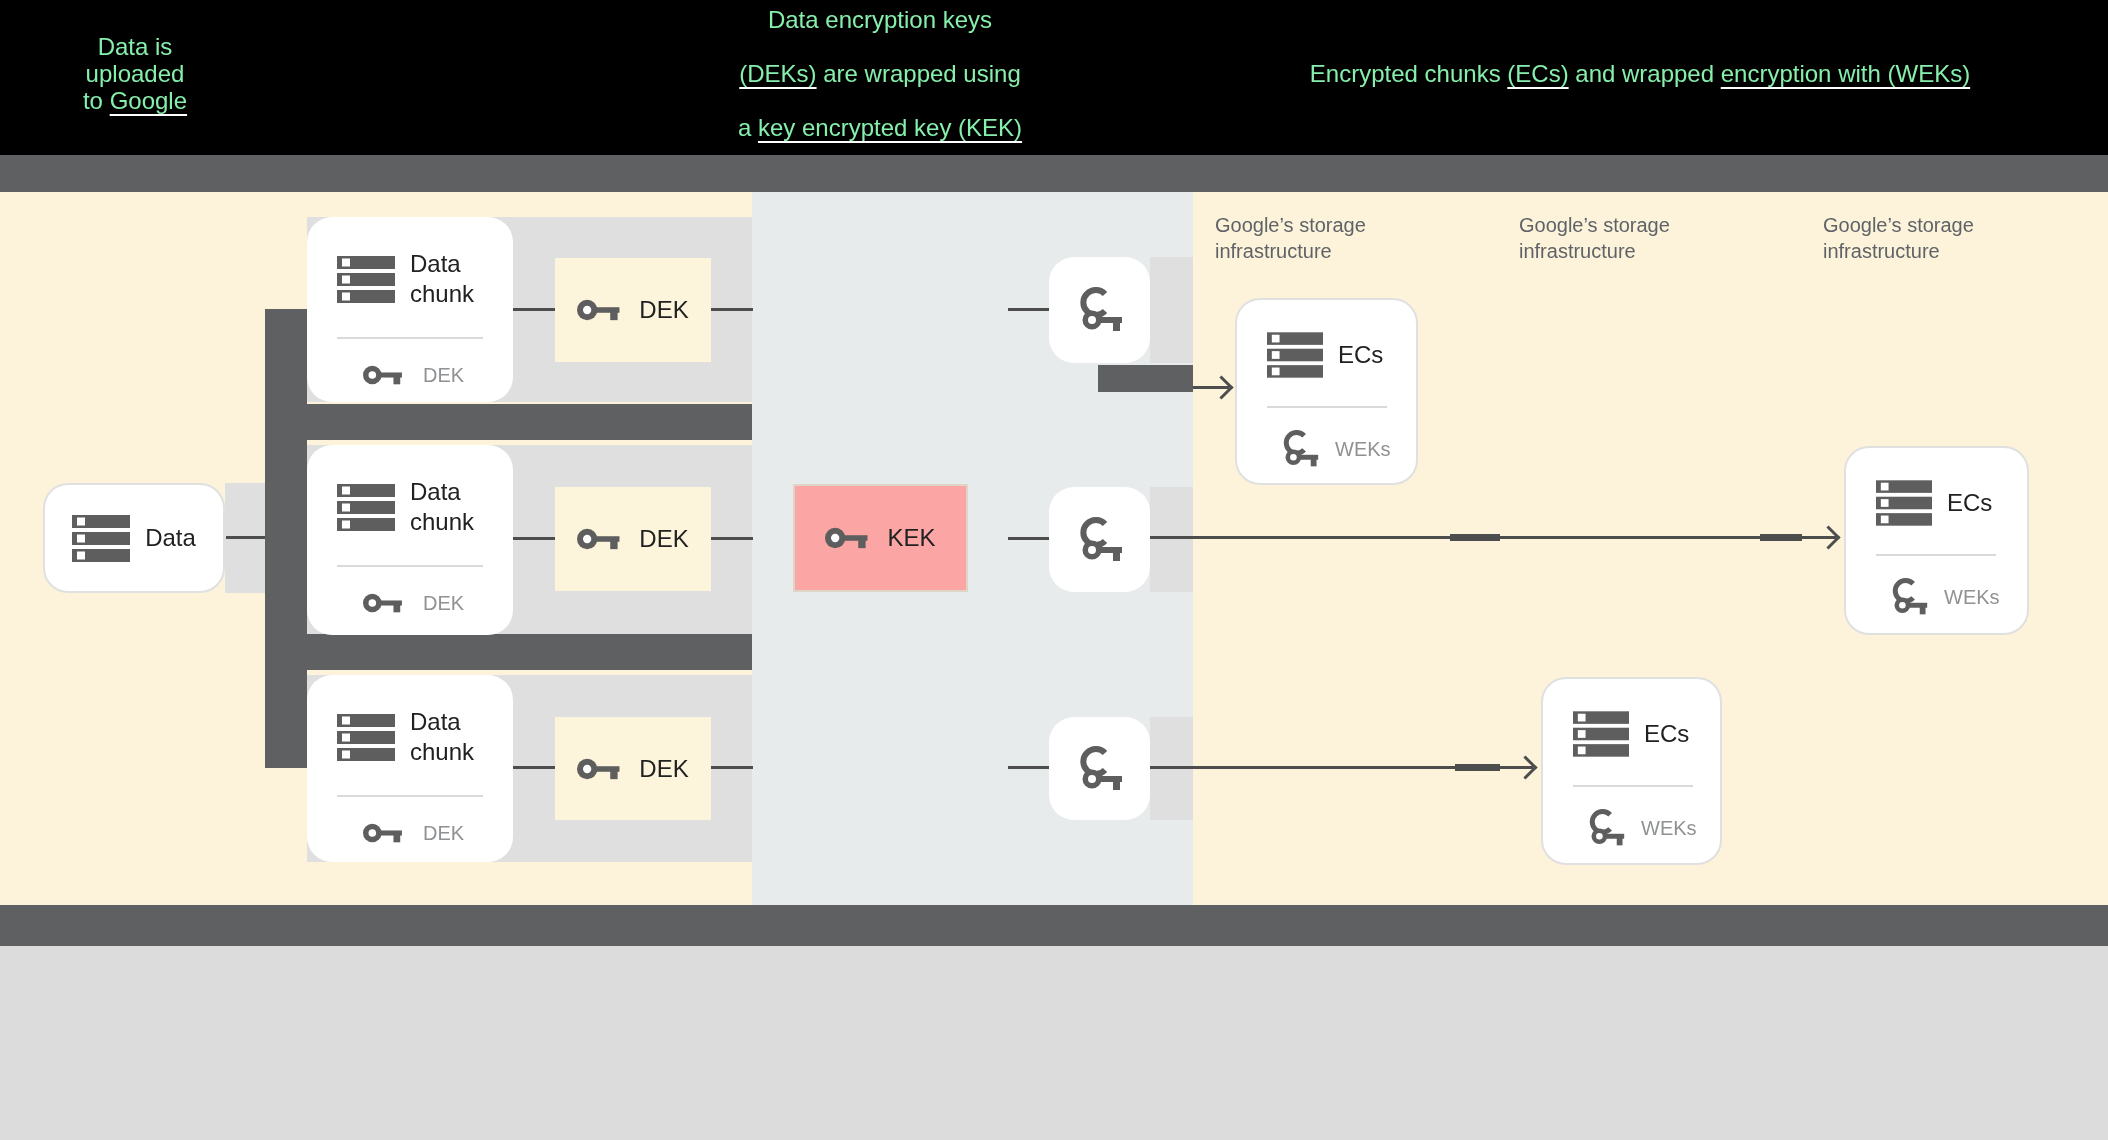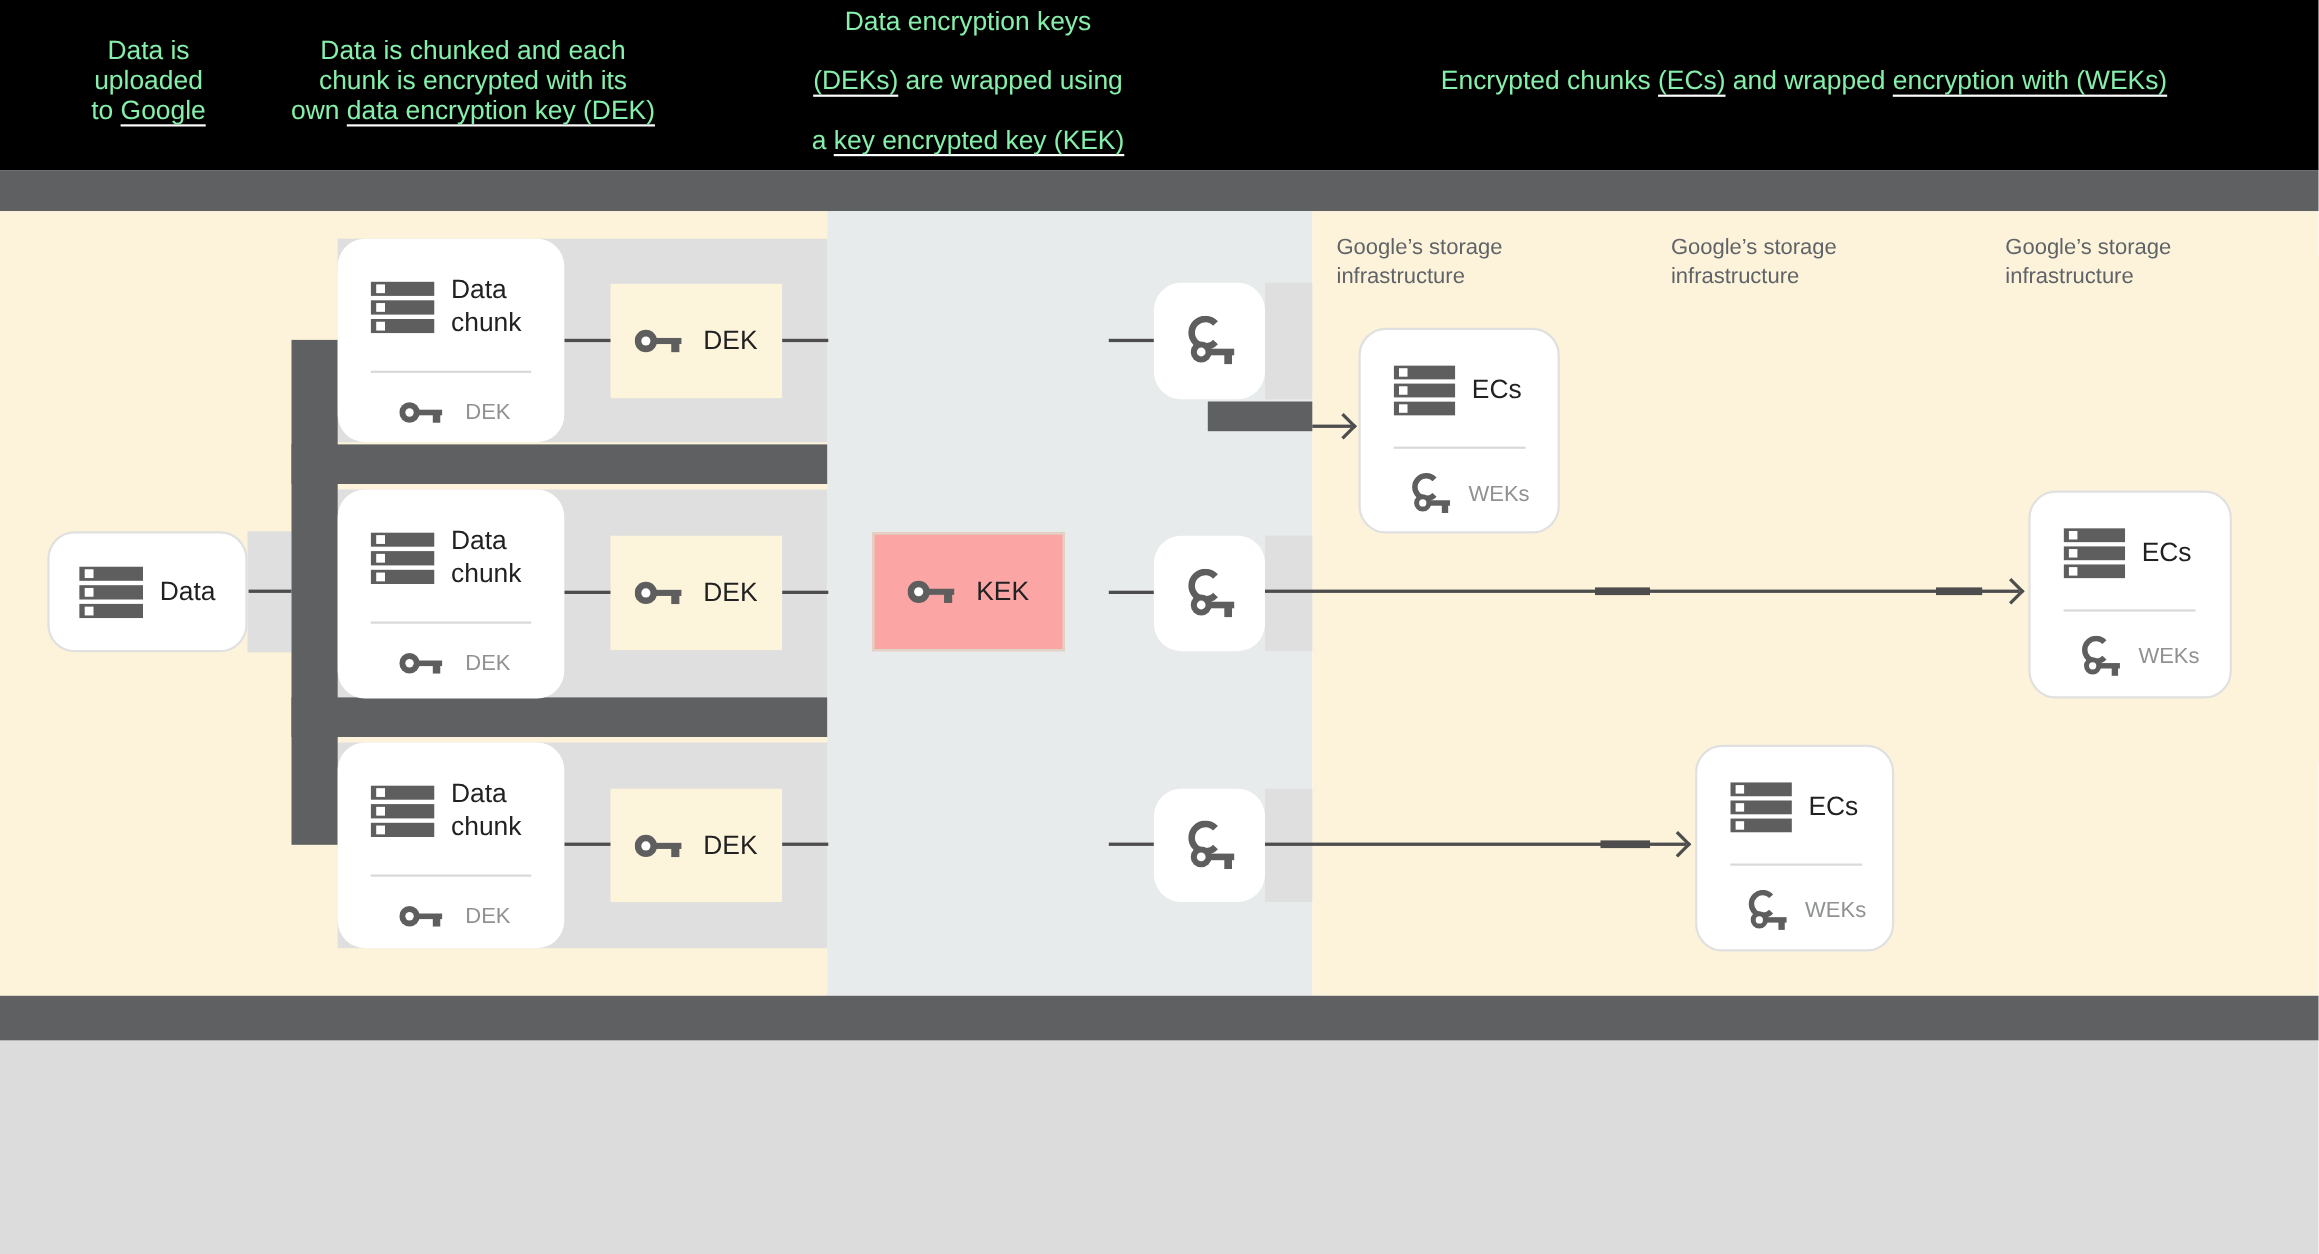--- a/index.html
+++ b/index.html
@@ -56,25 +56,20 @@
 </head>
 <body>
 
 <div class="stage">
 
   <div class="header">
     <div class="hcol" style="left:35px;width:200px;">
       <span>Data is</span>
       <span>uploaded</span>
       <span><span>to </span><span class="u">Google</span></span>
-    </div>
-    <div class="hcol" style="left:250px;width:360px;">
-      <span>Data is chunked and each</span>
-      <span>chunk is encrypted with its</span>
-      <span><span>own </span><span class="u">data encryption key (DEK)</span></span>
     </div>
     <div class="hcol" style="left:700px;width:360px;gap:27px;">
       <span>Data encryption keys</span>
       <span><span class="u">(DEKs)</span><span> are wrapped using</span></span>
       <span><span>a </span><span class="u">key encrypted key (KEK)</span></span>
     </div>
     <div class="hcol" style="left:1300px;width:680px;">
       <span><span>Encrypted chunks </span><span class="u">(ECs)</span><span> and wrapped </span><span class="u">encryption with (WEKs)</span></span>
     </div>
   </div>

